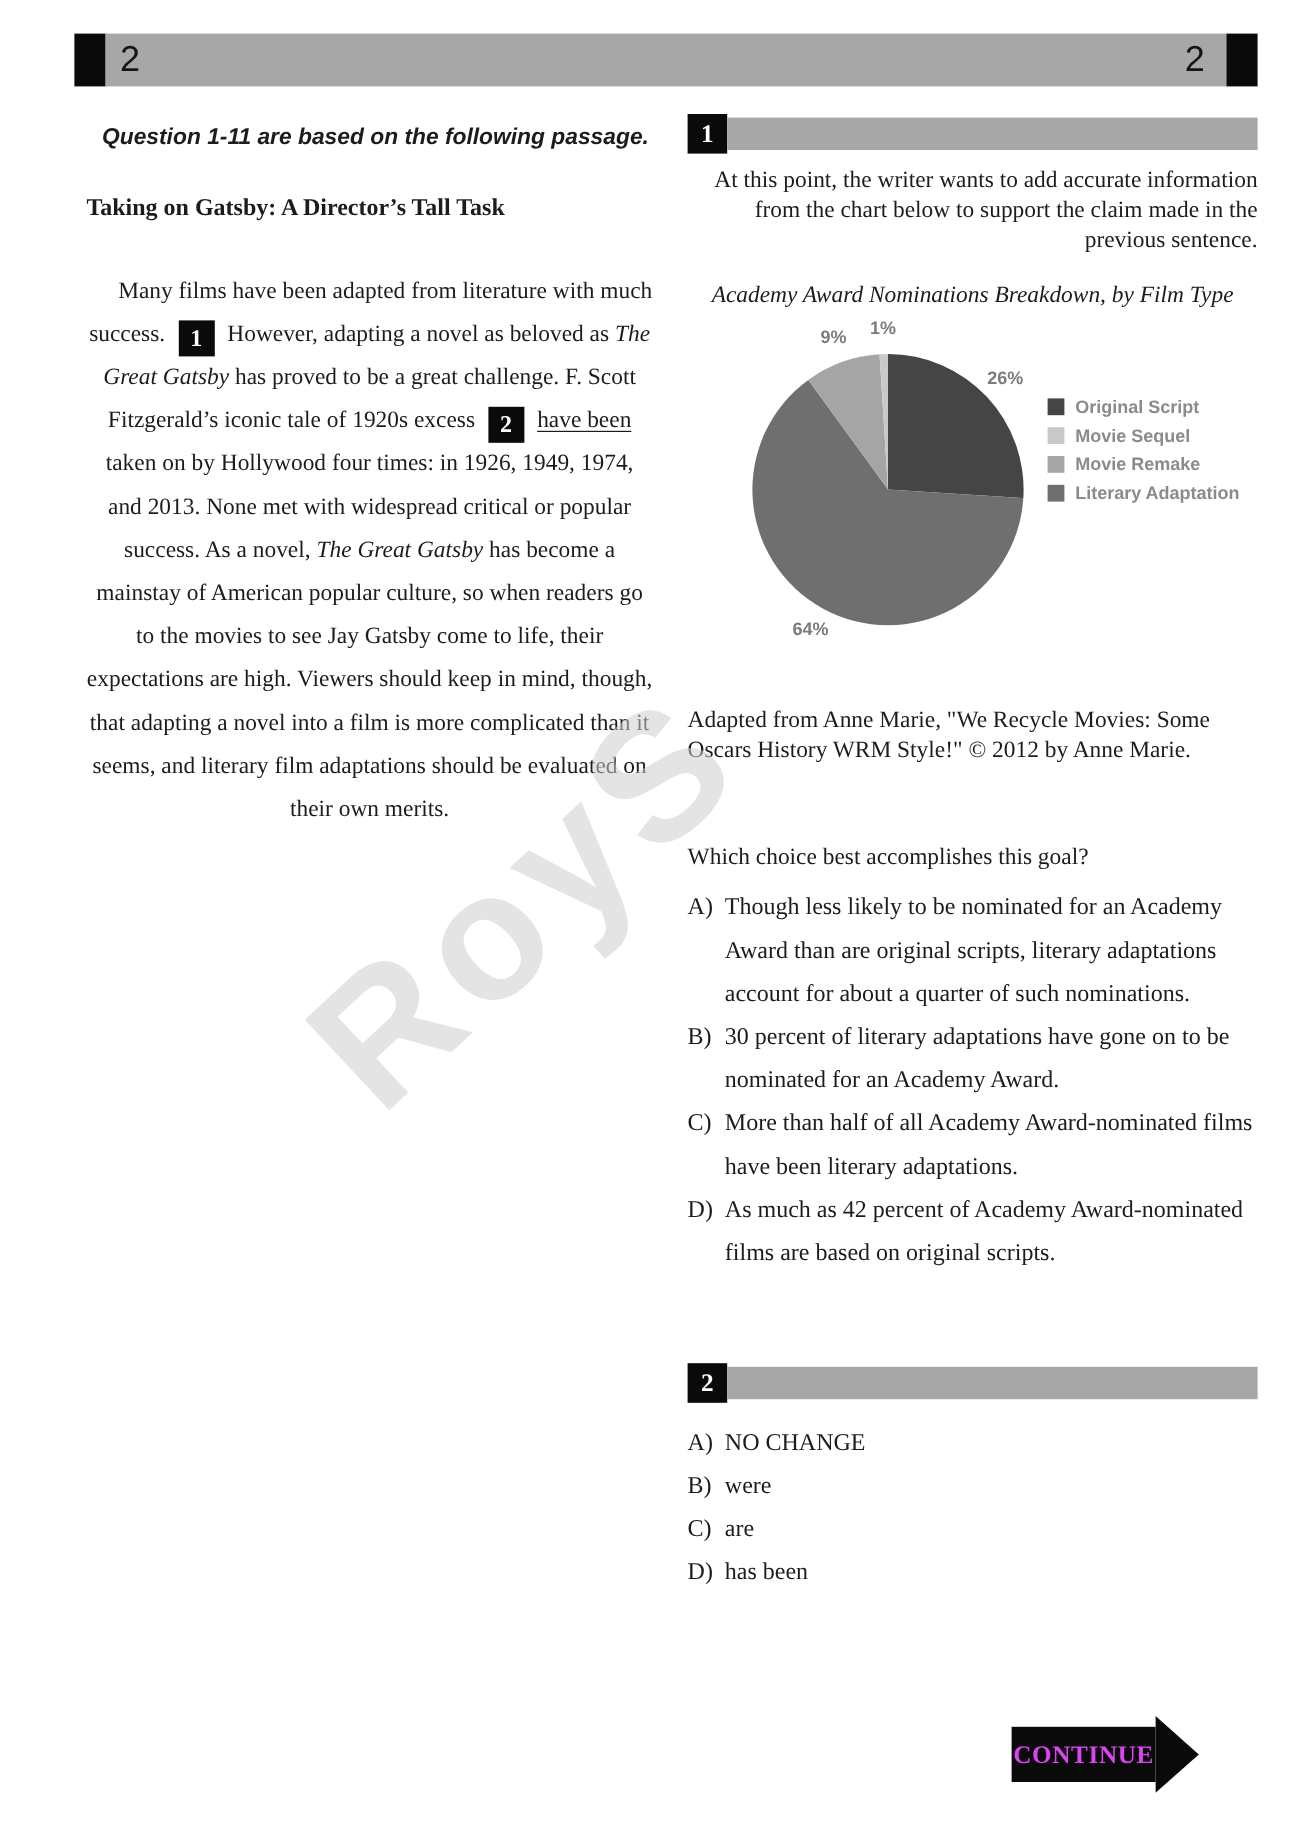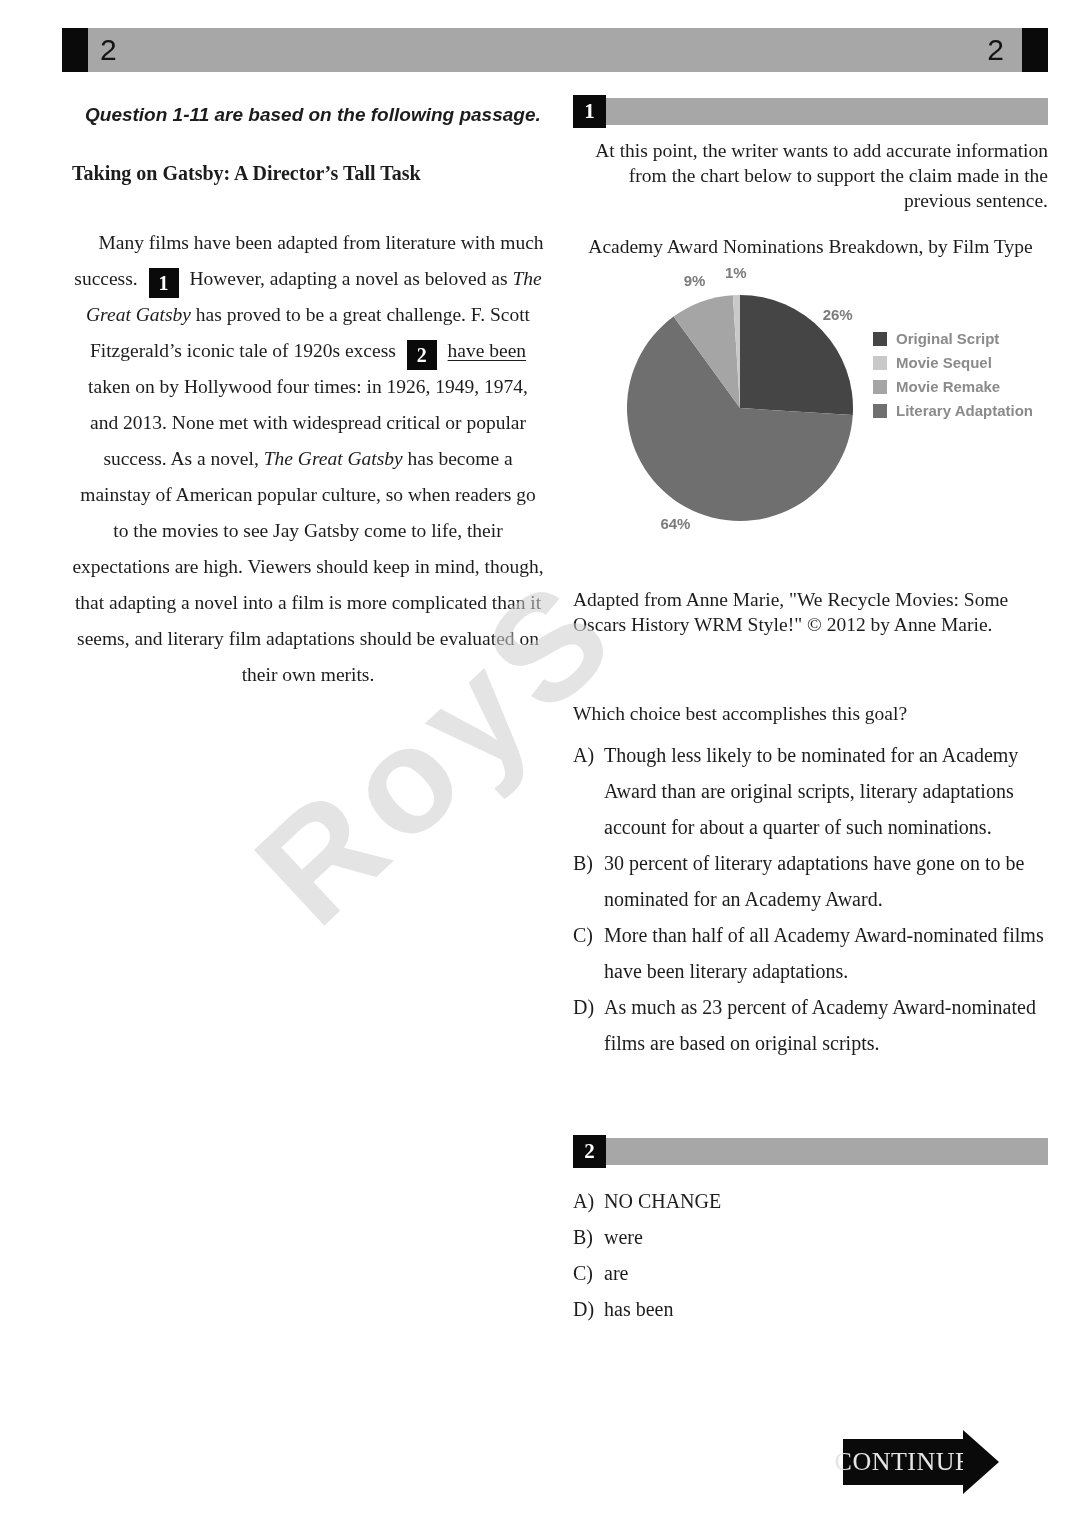--- a/index.html
+++ b/index.html
@@ -22,38 +22,38 @@
   
   .numbox{display:inline-flex;align-items:center;justify-content:center;background:#0a0a0a;color:#fff;
           font-family:"Liberation Serif",serif;font-weight:bold;}
   .numbox.inline{width:30px;height:30px;font-size:20px;vertical-align:middle;transform:translateY(2px);
                  margin:0 6px;text-indent:0;}
   
   .qhdr{display:flex;align-items:flex-start;height:34px;}
   .qhdr .numbox{width:33px;height:33px;font-size:21px;flex:0 0 auto;}
   .qbar{flex:1;height:27px;background:#a7a7a7;margin-top:3px;}
   .stem{font-size:19.5px;line-height:25px;margin:9px 0 0 0;text-align:right;}
-  .charttitle{font-size:19.5px;text-align:center;margin:23px 0 0 0;}
+  .charttitle{font-size:19.5px;text-align:center;margin:23px 0 0 0;font-style:italic;}
   .chartwrap{margin-top:6px;}
   .attr{font-size:19.5px;line-height:25px;margin:24px 0 0 0;}
   .prompt{font-size:19.5px;margin:66px 0 0 0;}
   .choices{margin-top:12px;font-size:20px;line-height:36px;}
   .choice{display:flex;align-items:flex-start;}
   .cl{flex:0 0 31px;}
   .ct{flex:1;}
   
   .watermark{position:absolute;left:282px;top:808px;z-index:5;pointer-events:none;
              font-family:"Liberation Sans",sans-serif;font-weight:bold;font-size:150px;
              letter-spacing:10px;color:rgba(205,205,205,0.55);transform:rotate(-43deg);
              transform-origin:0 50%;white-space:nowrap;}
   
   .continue{position:absolute;left:843px;top:1424px;width:156px;height:76px;cursor:pointer;}
   .c-rect{position:absolute;left:0;top:15px;width:120px;height:46px;background:#0a0a0a;
           display:flex;align-items:center;justify-content:center;}
-  .c-label{color:#e5e5e5;font-family:"Liberation Serif",serif;font-weight:normal;font-size:26px;letter-spacing:0.5px;}
+  .c-label{color:#d946ef;font-family:"Liberation Serif",serif;font-weight:bold;font-size:21px;letter-spacing:0.5px;}
   .c-tri{position:absolute;left:120px;top:6px;width:0;height:0;
          border-top:32px solid transparent;border-bottom:32px solid transparent;border-left:36px solid #0a0a0a;}
   
   svg text{font-family:"Liberation Sans",sans-serif;}
   .pct{font-size:15px;font-weight:bold;fill:#7b7b7b;}
   .legtxt{font-size:15px;font-weight:bold;fill:#8b8b8b;}
 </style>
 </head>
 <body>
 
@@ -113,21 +113,21 @@
           <div class="choice">
             <span class="cl">B)</span>
             <span class="ct">30 percent of literary adaptations have gone on to be nominated for an Academy Award.</span>
           </div>
           <div class="choice">
             <span class="cl">C)</span>
             <span class="ct">More than half of all Academy Award-nominated films have been literary adaptations.</span>
           </div>
           <div class="choice">
             <span class="cl">D)</span>
-            <span class="ct">As much as 23 percent of Academy Award-nominated films are based on original scripts.</span>
+            <span class="ct">As much as 42 percent of Academy Award-nominated films are based on original scripts.</span>
           </div>
         </div>
     </div>
 
     <div style="margin-top:74px;">
       <div class="qhdr">
         <span class="numbox">2</span>
         <div class="qbar"></div>
       </div>
       <div class="choices" id="q2-choices" style="margin-top:14px;">

